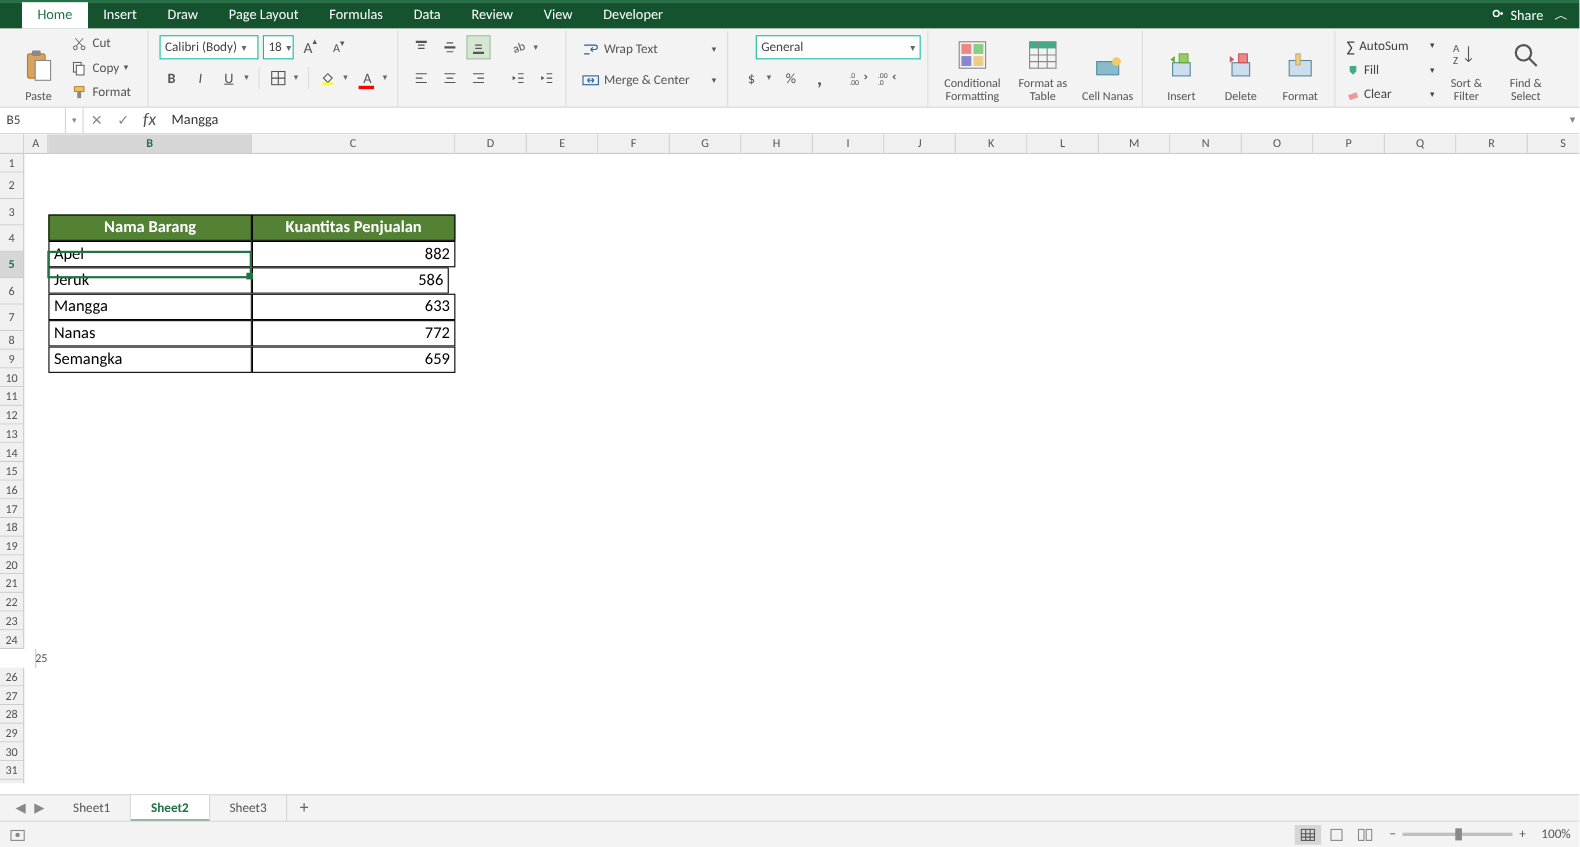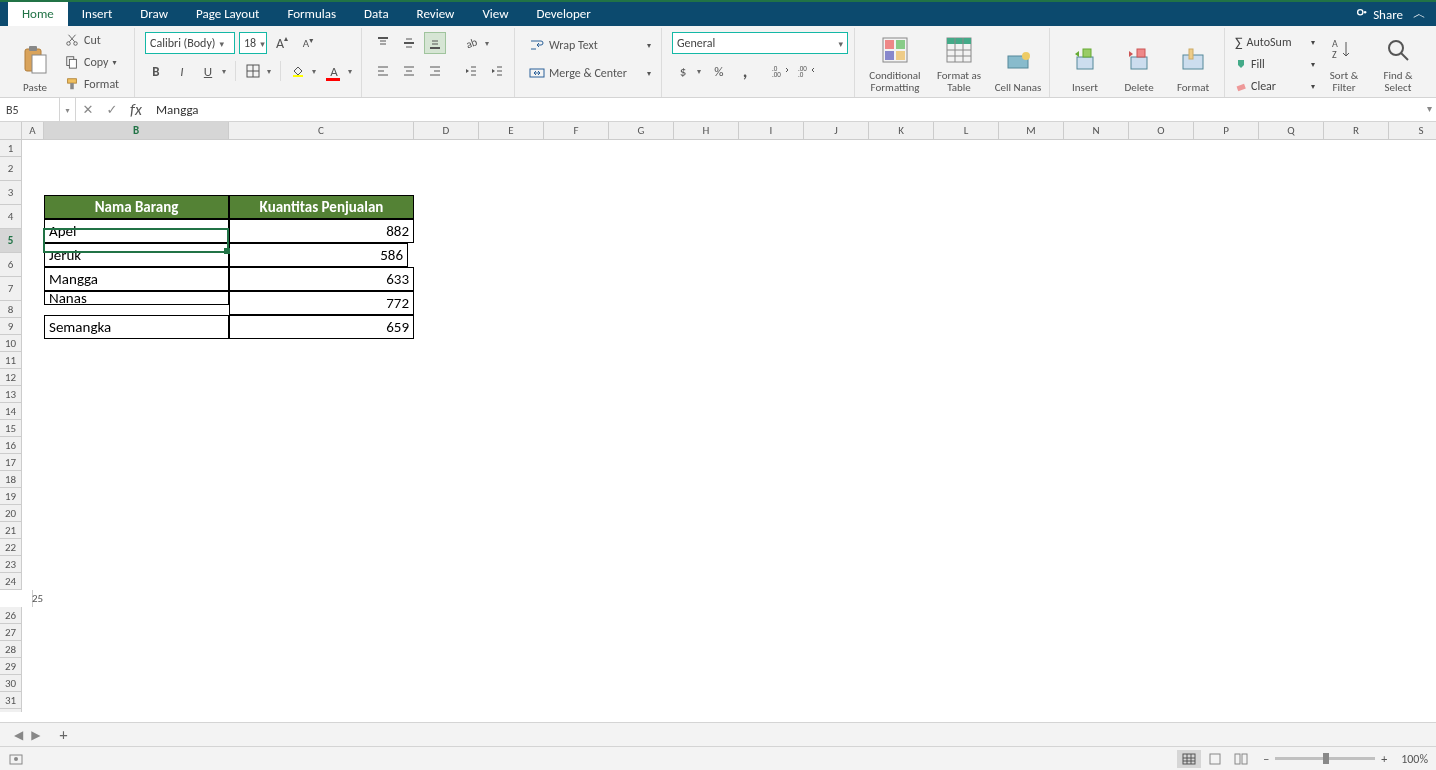--- a/index.html
+++ b/index.html
@@ -2,21 +2,21 @@
 <html><head>
 <meta charset="utf-8">
 <style>
   * { box-sizing: border-box; margin: 0; padding: 0; }
   body { font-family: -apple-system, "Segoe UI", Calibri, sans-serif; font-size: 13px; color: #444; background: #fff; overflow: hidden; width: 1436px; height: 770px; position: relative; }
 
   
   .title-strip { height: 2px; background: #217346; }
 
   
-  .ribbon-tabs { display: flex; align-items: center; background: #0c4a6e; height: 24px; color: #fff; font-size: 13px; padding-left: 8px; }
+  .ribbon-tabs { display: flex; align-items: center; background: #14532d; height: 24px; color: #fff; font-size: 13px; padding-left: 20px; }
   .ribbon-tabs .tab { padding: 0 14px; height: 24px; line-height: 24px; cursor: pointer; }
   .ribbon-tabs .tab.active { background: #fff; color: #217346; font-weight: 500; }
   .ribbon-tabs .spacer { flex: 1; }
   .ribbon-tabs .share { display: flex; align-items: center; gap: 4px; padding: 0 10px; font-size: 13px; }
   .ribbon-tabs .share .chev { margin-left: 6px; }
 
   
   .ribbon { display: flex; background: #f3f3f3; border-bottom: 1px solid #d4d4d4; height: 72px; padding: 2px 6px 0 6px; gap: 6px; }
   .group { display: flex; align-items: flex-start; padding: 2px 6px 2px 4px; border-right: 1px solid #dcdcdc; gap: 4px; }
   .group:last-child { border-right: none; }
@@ -322,21 +322,21 @@
             <rect x="1" y="4" width="14" height="8" fill="none" stroke="#2a6099"></rect>
             <path d="M5 8h6M5 8l2-2M5 8l2 2M11 8l-2-2M11 8l-2 2" stroke="#2a6099" fill="none"></path>
           </svg>
         <span>Merge &amp; Center</span>
         <span style="font-size:8px;margin-left:auto;">▾</span>
       </div>
     </div>
   </div>
 
   <div class="group num-group">
-    <div class="combo" style="width:176px;">
+    <div class="combo" style="width:150px;margin-left:15px;">
       <span>General</span>
       <span class="caret" style="margin-left:auto;">▾</span>
     </div>
     <div class="font-row">
       <div class="split-btn">
           <div class="icon-btn">
             <span>$</span>
           </div>
           <div class="caret-box">▾</div>
         </div>
@@ -559,35 +559,40 @@
     </div>
   <div class="cells" id="cells">
       <div class="cell data-header" style="left: 22px; top: 17px; width: 185px; height: 24px; justify-content: center;">Nama Barang</div>
       <div class="cell data-header" style="left: 207px; top: 17px; width: 185px; height: 24px; justify-content: center;">Kuantitas Penjualan</div>
       <div class="cell data-cell" style="left: 22px; top: 41px; width: 185px; height: 24px;">Apel</div>
       <div class="cell data-cell num" style="left: 207px; top: 41px; width: 185px; height: 24px;">882</div>
       <div class="cell data-cell" style="left: 22px; top: 65px; width: 185px; height: 24px;">Jeruk</div>
       <div class="cell data-cell num" style="left: 207px; top: 65px; width: 179px; height: 24px;">586</div>
       <div class="cell data-cell" style="left: 22px; top: 89px; width: 185px; height: 24px;">Mangga</div>
       <div class="cell data-cell num" style="left: 207px; top: 89px; width: 185px; height: 24px;">633</div>
-      <div class="cell data-cell" style="left: 22px; top: 113px; width: 185px; height: 14px;">Nanas</div>
+      <div class="cell data-cell" style="left: 22px; top: 113px; width: 185px; height: 24px;">Nanas</div>
       <div class="cell data-cell num" style="left: 207px; top: 113px; width: 185px; height: 24px;">772</div>
       <div class="cell data-cell" style="left: 22px; top: 137px; width: 185px; height: 24px;">Semangka</div>
       <div class="cell data-cell num" style="left: 207px; top: 137px; width: 185px; height: 24px;">659</div>
       <div class="selection-box" style="left: 21px; top: 88px; width: 186px; height: 25px;">
         <div class="selection-handle"></div>
       </div>
     </div>
 </div>
 
 <div class="sheet-bar">
   <div class="sheet-nav">
     <span>◀</span>
     <span>▶</span>
   </div>
+  <div id="sheet-tabs" style="display:flex;">
+      <div class="sheet-tab">Sheet1</div>
+      <div class="sheet-tab active">Sheet2</div>
+      <div class="sheet-tab">Sheet3</div>
+    </div>
   <div class="sheet-add">+</div>
 </div>
 
 <div class="status-bar">
   <span>
       <svg width="16" height="16">
         <rect x="2" y="4" width="12" height="9" fill="none" stroke="#888"></rect>
         <circle cx="8" cy="8" r="2" fill="#888"></circle>
       </svg>
     </span>

